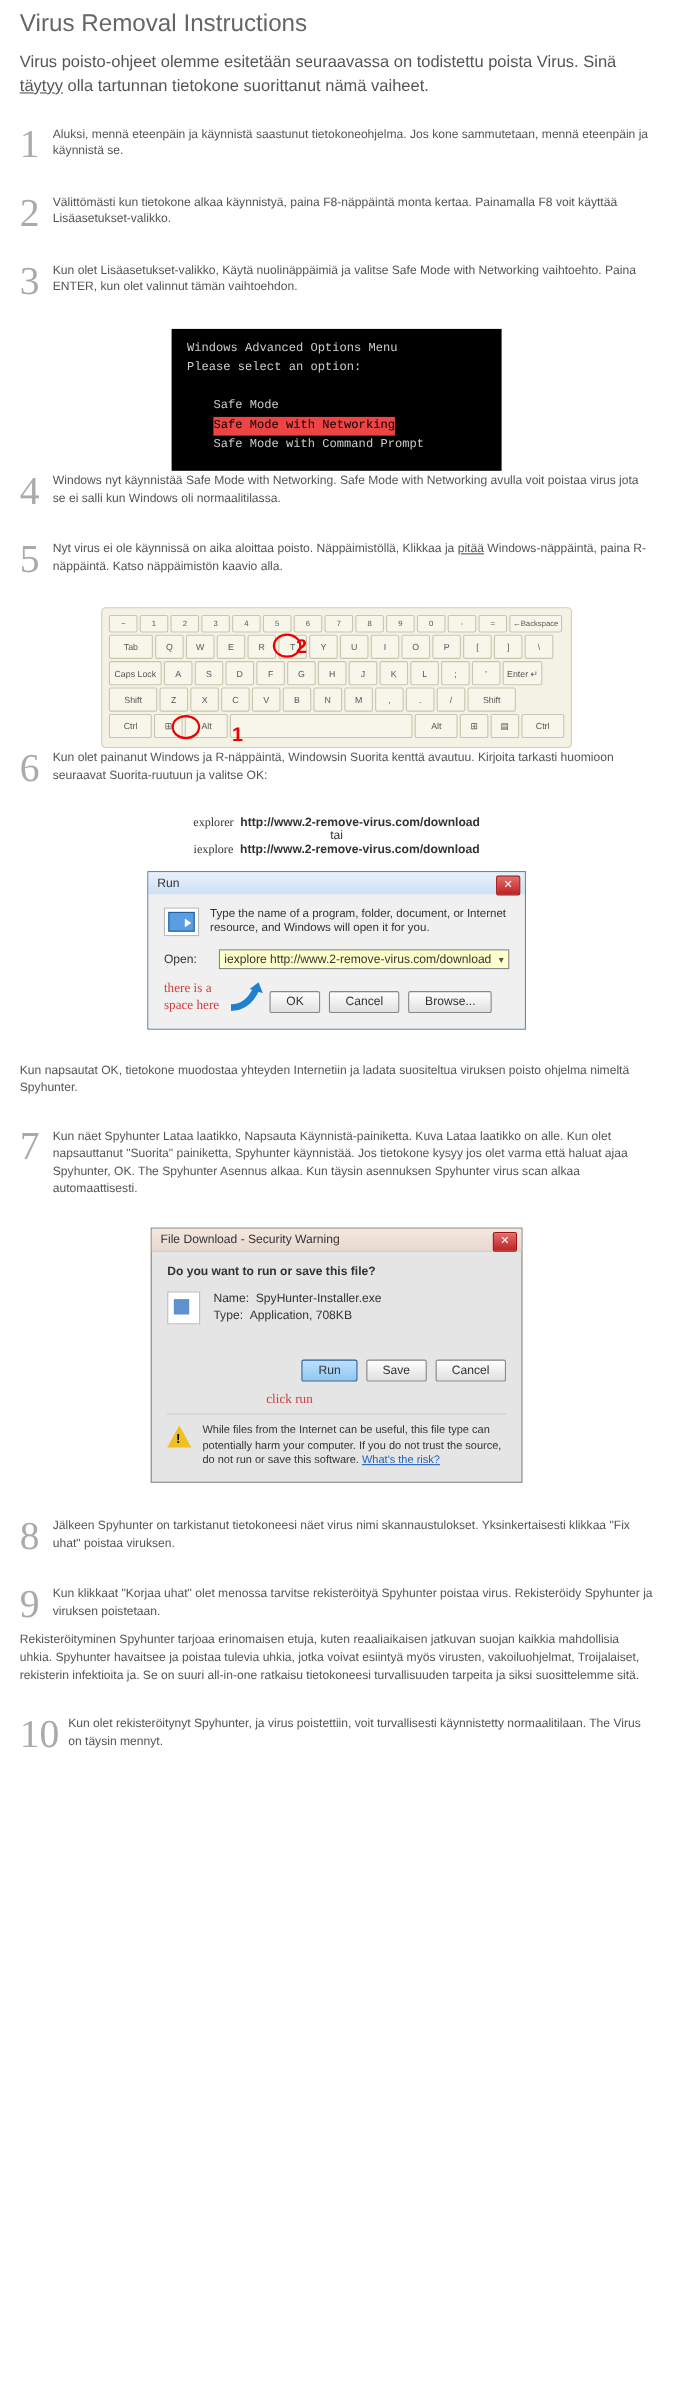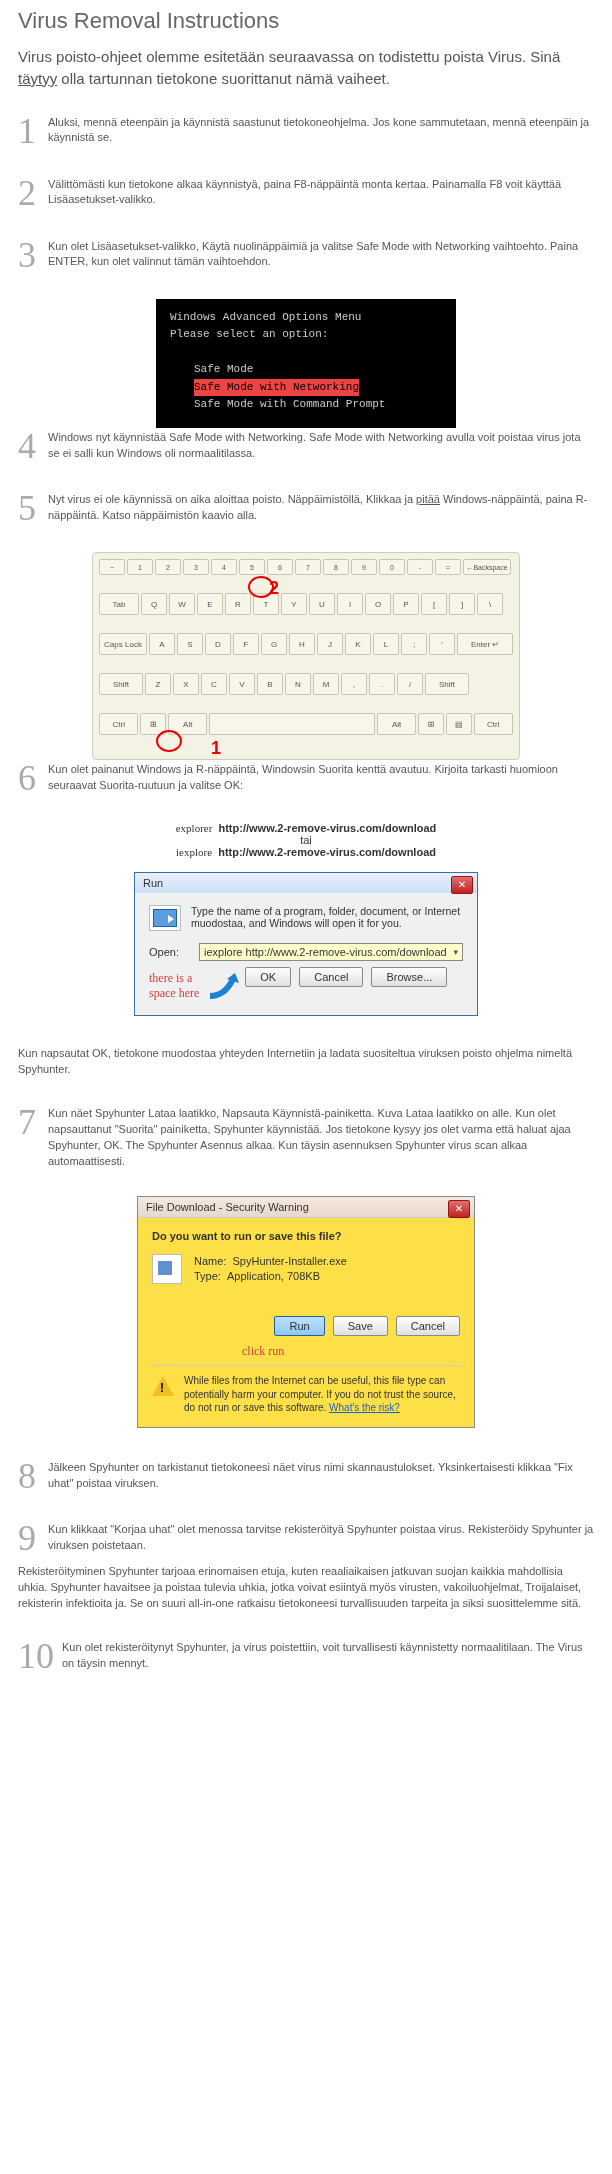--- a/index.html
+++ b/index.html
@@ -13,27 +13,27 @@
   .step-num.wide { min-width: 44px; }
   .step-text { font-size: 11px; line-height: 1.45; color: #555; padding-top: 2px; }
   .illustration { margin: 8px auto 28px auto; }
   
   
   .dos-box { width: 300px; margin: 0 auto; background: #000; color: #ccc; font-family: "Courier New", monospace; font-size: 11px; padding: 10px 14px 14px 14px; line-height: 1.6; }
   .dos-selected { background: #ef4444; color: #000; display: inline-block; }
   
   
   .keyboard { width: 428px; margin: 0 auto; background: #f4f2e4; border: 1px solid #d0ceb8; border-radius: 4px; padding: 6px; position: relative; }
-  .kb-row { display: flex; gap: 2px; margin-bottom: 18px; }
+  .kb-row { display: flex; gap: 2px; margin-bottom: 2px; }
   .key { background: #f8f6ea; border: 1px solid #c8c6b0; border-radius: 2px; height: 22px; display: flex; align-items: center; justify-content: center; font-size: 8px; color: #555; }
   .key.top { height: 16px; font-size: 7px; }
   .k1 { width: 26px; }
   .k15 { width: 40px; }
   .k175 { width: 48px; }
-  .k2 { width: 56px; }
+  .k2 { width: 36px; }
   .k225 { width: 44px; }
   .k6 { width: 168px; }
   .mark1 { position: absolute; color: #e00; font-size: 18px; font-weight: bold; left: 118px; bottom: 0px; }
   .mark2 { position: absolute; color: #e00; font-size: 18px; font-weight: bold; left: 176px; top: 25px; }
   .circle1 { position: absolute; border: 2px solid #e00; border-radius: 50%; width: 26px; height: 22px; left: 63px; bottom: 7px; }
   .circle2 { position: absolute; border: 2px solid #e00; border-radius: 50%; width: 26px; height: 22px; left: 155px; top: 23px; }
   
   
   .run-box { width: 344px; margin: 0 auto; border: 1px solid #3a6ea5; background: #fff; font-size: 11px; }
   .run-title { background: linear-gradient(#e8f0fb, #cde0f6); padding: 4px 8px; position: relative; color: #333; }
@@ -52,21 +52,21 @@
   .run-btns { display: flex; gap: 8px; justify-content: flex-end; margin-top: -4px; }
   .btn { border: 1px solid #888; background: linear-gradient(#fff, #e0e0e0); padding: 3px 14px; font-size: 11px; border-radius: 2px; }
   
   .cmd-lines { text-align: center; font-size: 11px; margin-bottom: 14px; color: #333; }
   .cmd-lines b { font-weight: bold; }
   .cmd-label { font-family: Liberation Serif, serif; }
   
   .para { font-size: 11px; line-height: 1.45; color: #555; margin-bottom: 26px; }
   
   
-  .dl-box { width: 338px; margin: 0 auto; border: 1px solid #888; background: #fde047; font-size: 11px; }
+  .dl-box { width: 338px; margin: 0 auto; border: 1px solid #888; background: #e5e5e5; font-size: 11px; }
   .dl-title { background: linear-gradient(#f4e8e0, #e8d8cc); padding: 4px 8px; position: relative; color: #333; border-bottom: 1px solid #ccc; }
   .dl-close { position: absolute; right: 4px; top: 3px; width: 22px; height: 18px; background: linear-gradient(#e07070, #c02020); border: 1px solid #a01010; border-radius: 2px; color: #fff; text-align: center; font-size: 10px; line-height: 16px; }
   .dl-body { padding: 12px 14px; }
   .dl-q { font-weight: bold; margin-bottom: 12px; }
   .dl-info { display: flex; gap: 12px; margin-bottom: 32px; }
   .dl-icon { width: 30px; height: 30px; border: 1px solid #bbb; background: #fff; position: relative; }
   .dl-icon::after { content: ""; position: absolute; left: 5px; top: 6px; width: 14px; height: 14px; background: #6090d0; }
   .dl-meta div { line-height: 1.4; }
   .dl-btns { display: flex; gap: 8px; justify-content: flex-end; margin-bottom: 8px; }
   .btn-run { border: 1px solid #2060a0; background: linear-gradient(#bde0ff, #90c8f0); }
@@ -216,29 +216,29 @@
   <div class="illustration run-box">
     <div class="run-title">
       <span>Run</span>
       <div class="run-close">✕</div>
     </div>
     <div class="run-body">
       <div class="run-desc">
         <div class="run-icon-wrap">
             <div class="run-icon"></div>
           </div>
-        <div style="font-size:10.5px">Type the name of a program, folder, document, or Internet muodostaa, and Windows will open it for you.</div>
+        <div style="font-size:10.5px">Type the name of a program, folder, document, or Internet resource, and Windows will open it for you.</div>
       </div>
       <div class="run-open-row">
         <span>Open:</span>
         <div class="run-input">
             <span class="hl">iexplore  http://www.2-remove-virus.com/download</span>
           </div>
       </div>
-      <div style="display:flex;align-items:flex-start">
+      <div style="display:flex;align-items:flex-end">
         <div class="run-hint">
           <div>
             <div>there is a</div>
             <div>space here</div>
           </div>
           <svg class="arrow-svg" viewBox="0 0 40 30">
               <path d="M5 25 Q 20 25 28 8" stroke="#2080d0" stroke-width="6" fill="none"></path>
               <path d="M22 8 L30 2 L34 12 Z" fill="#2080d0"></path>
             </svg>
         </div>

